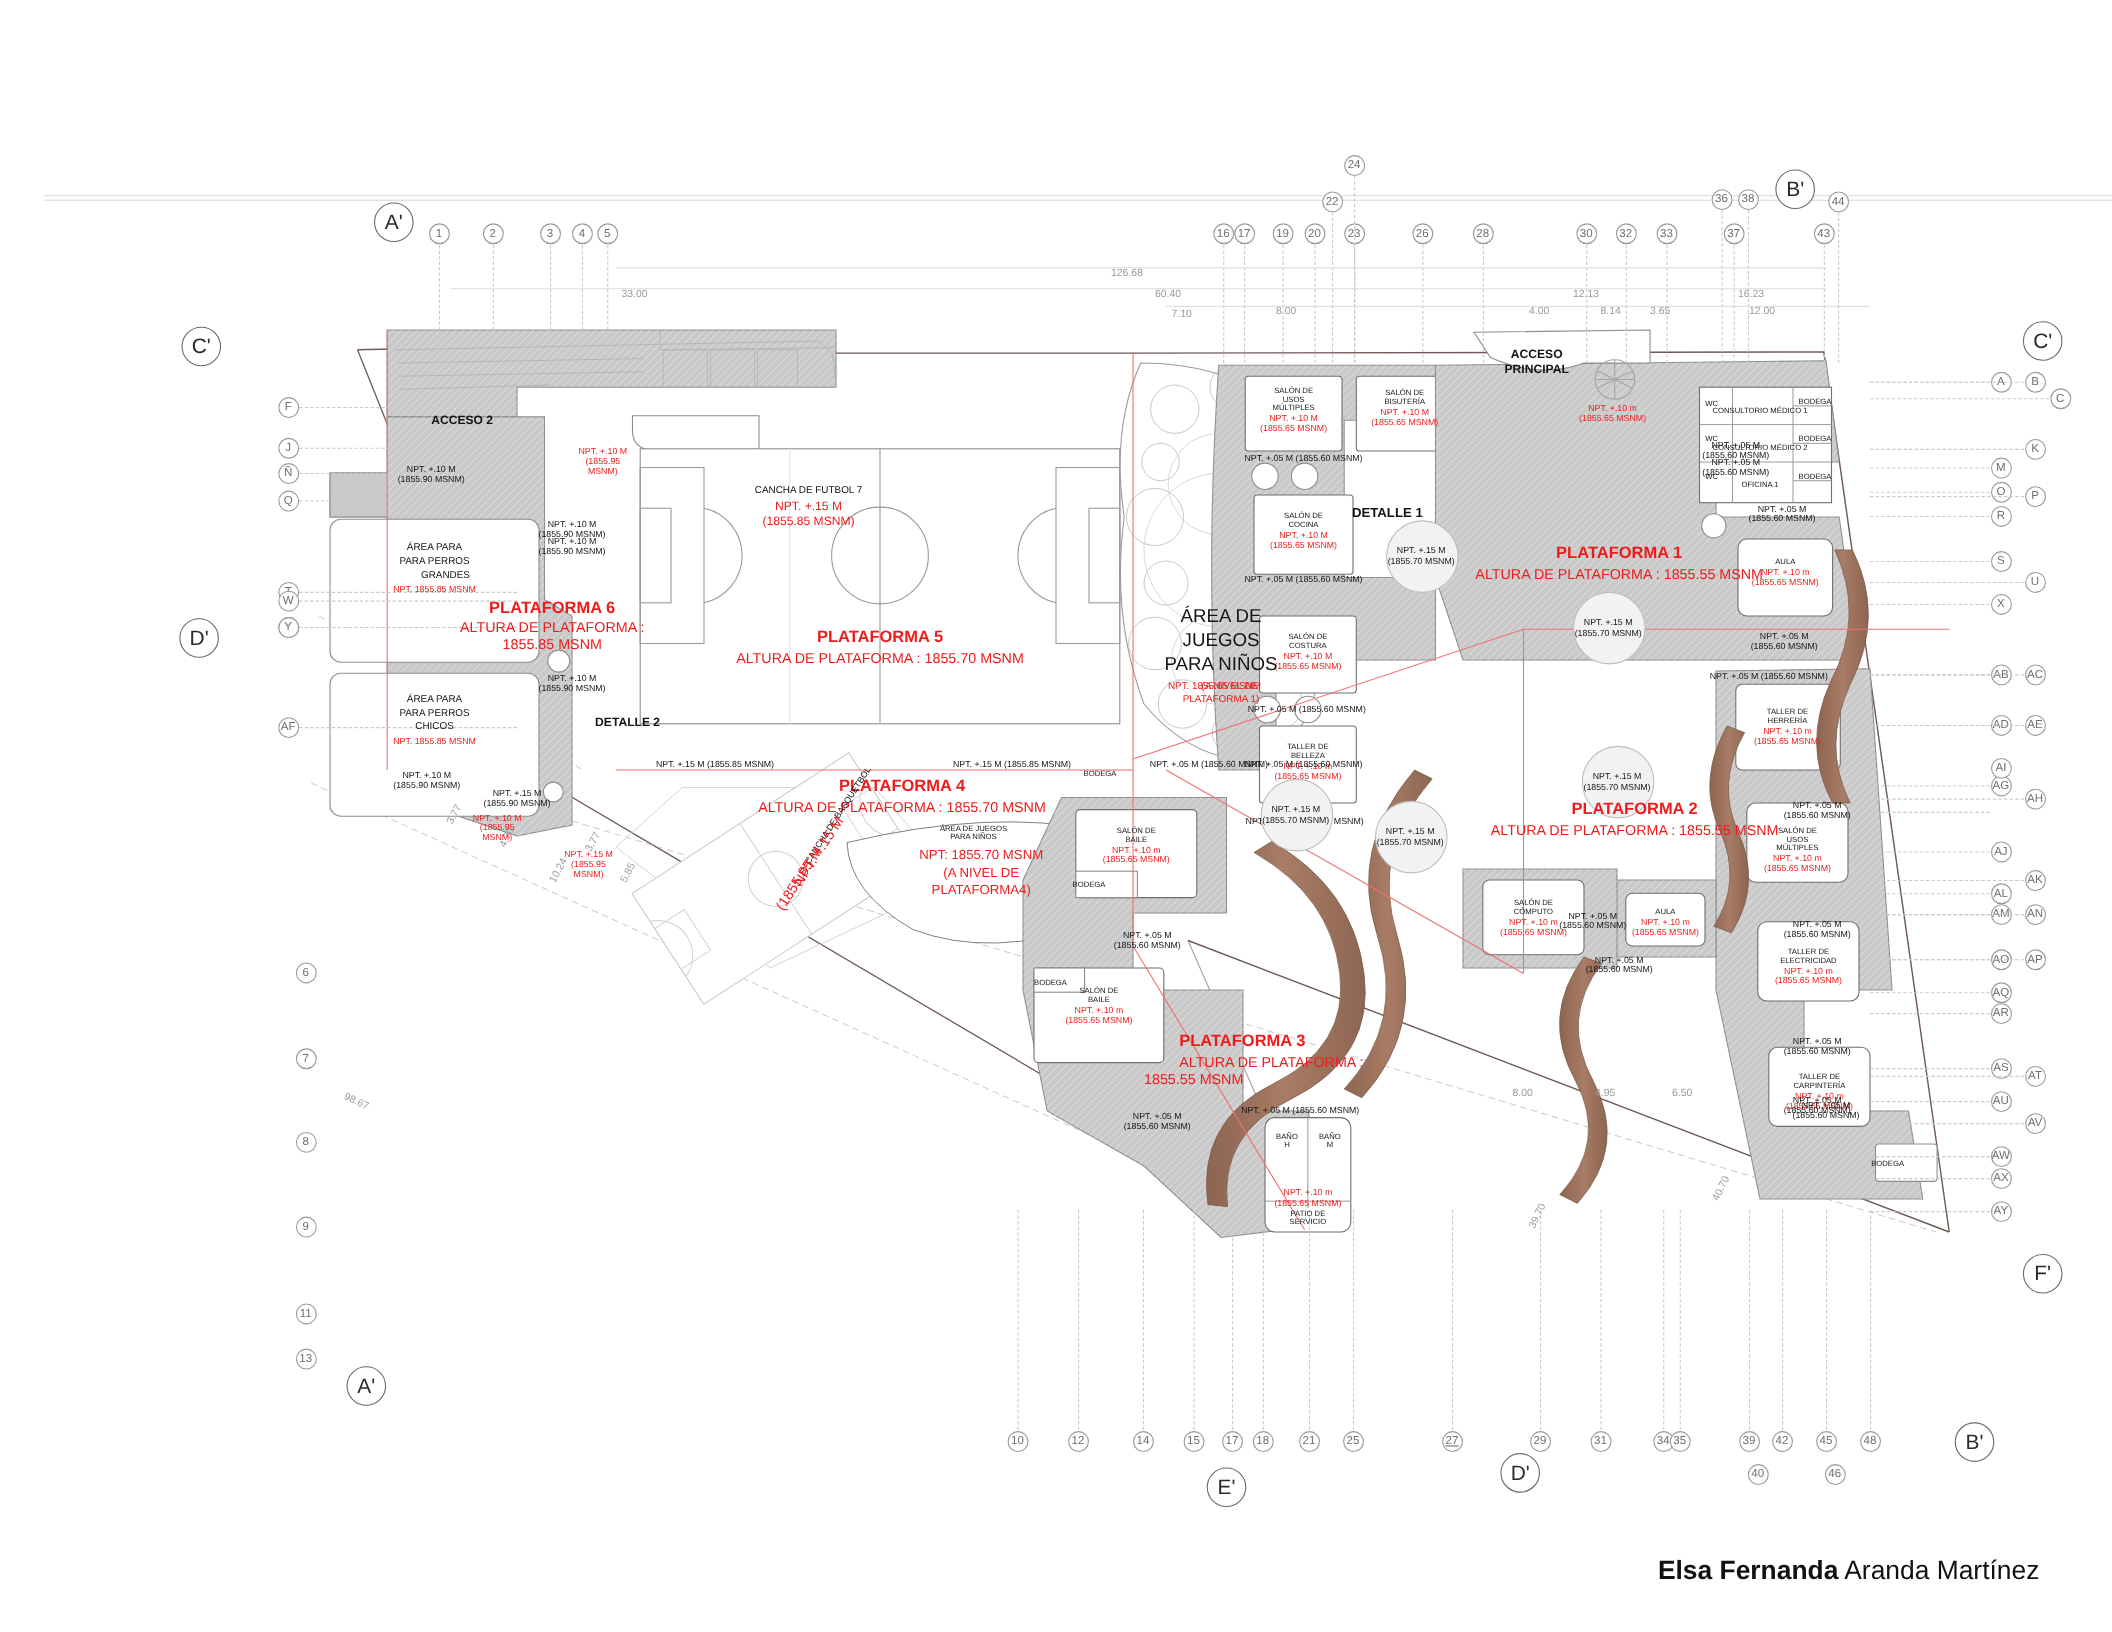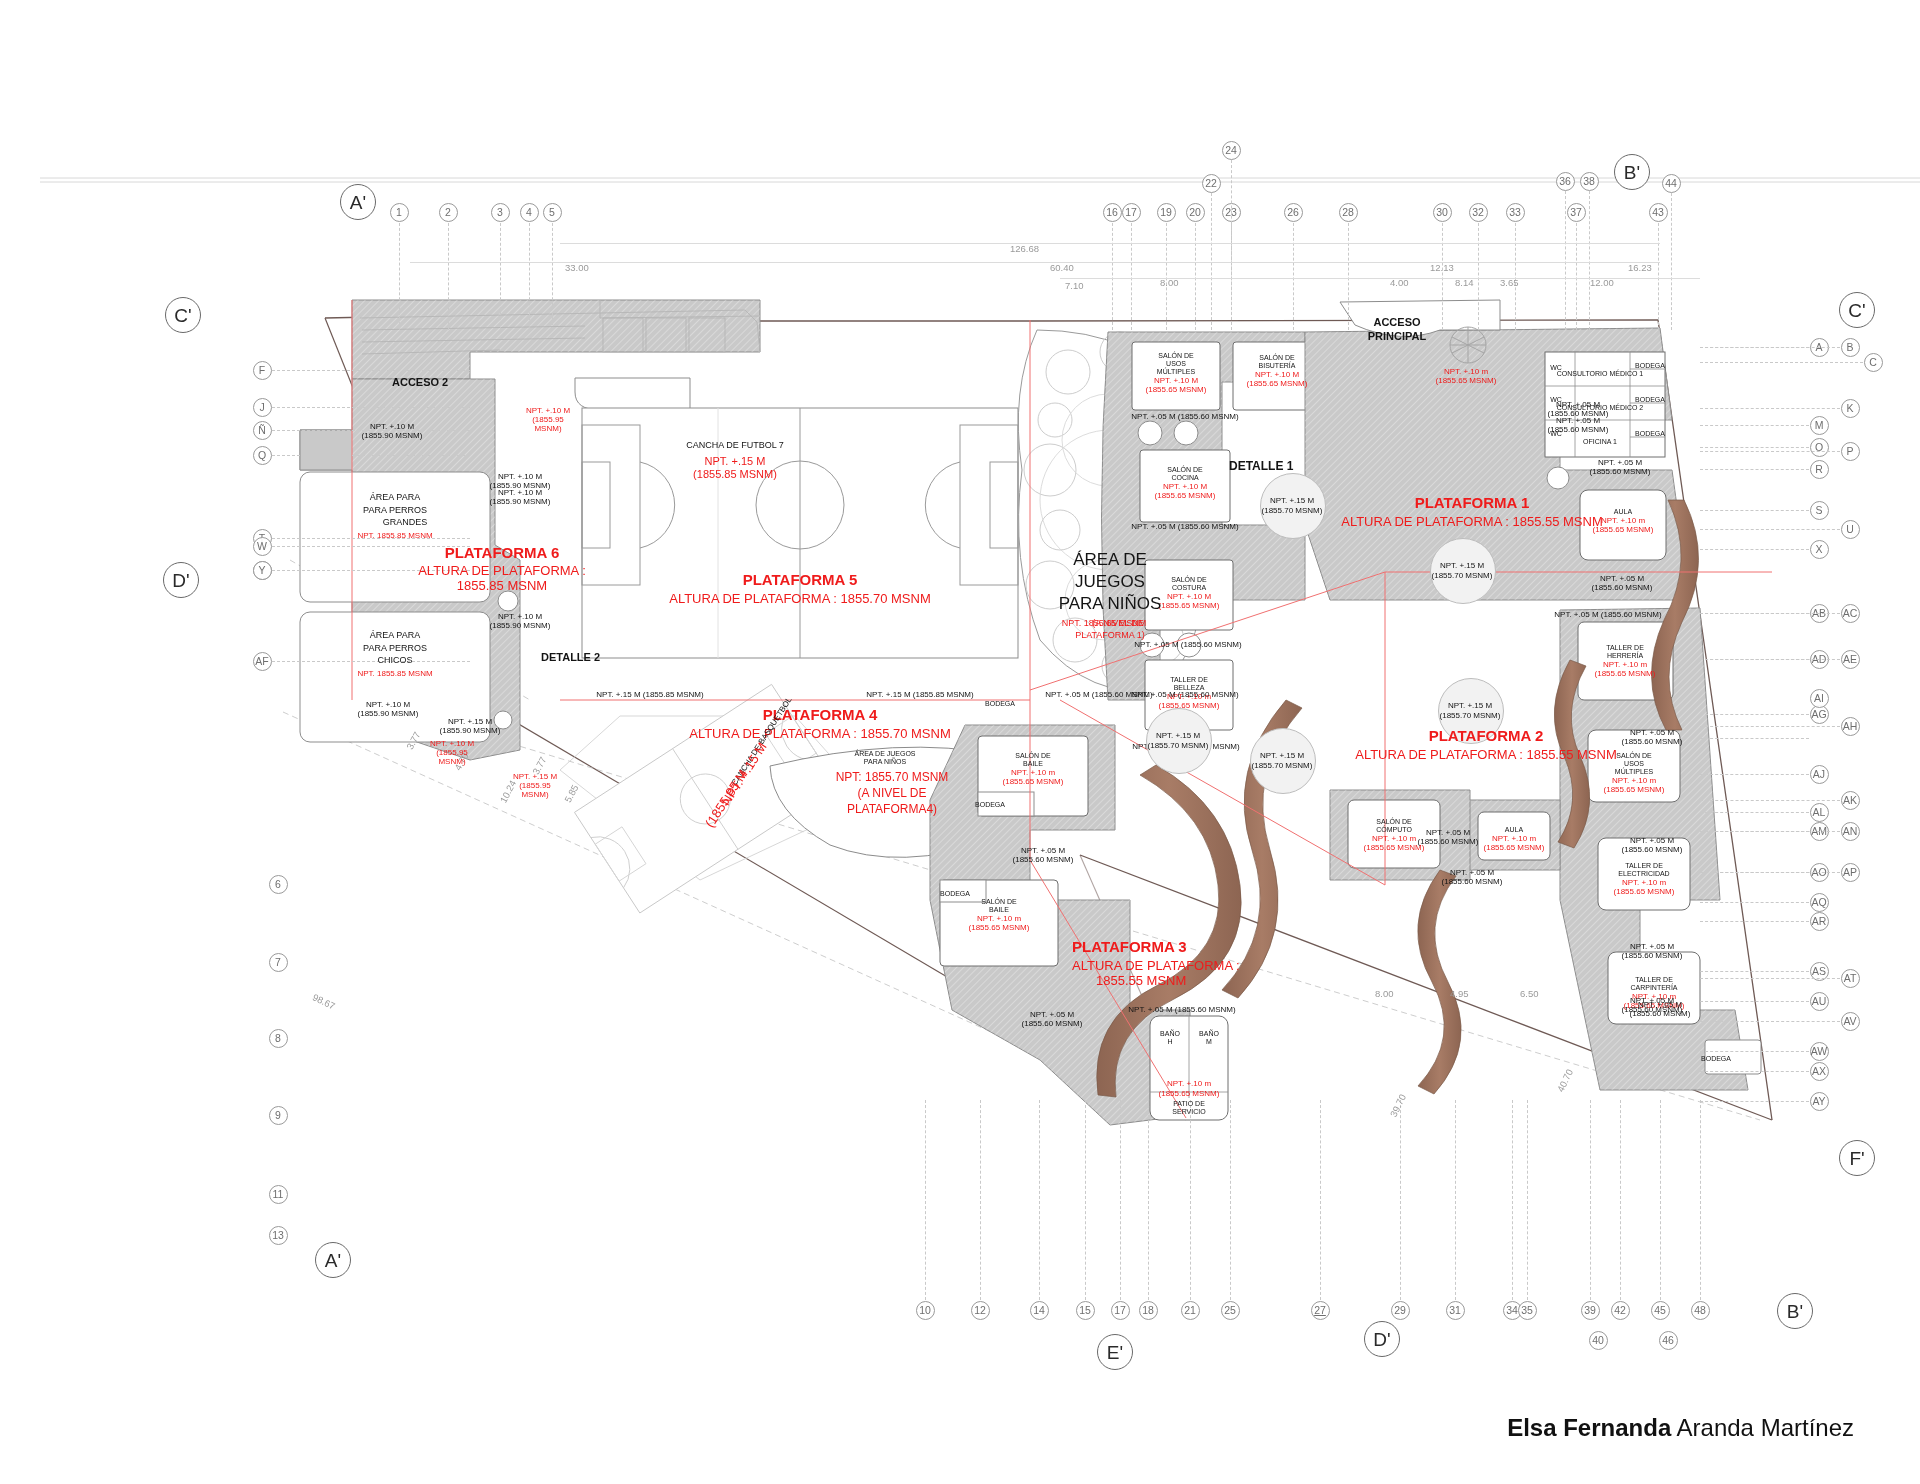--- a/index.html
+++ b/index.html
@@ -450,21 +450,21 @@
       <div class="bub big" style="left: 1857px; top: 1158px;">F'</div>
       <div class="dim" style="left: 1010px; top: 243px;">126.68</div>
       <div class="dim" style="left: 565px; top: 262px;">33.00</div>
       <div class="dim" style="left: 1050px; top: 262px;">60.40</div>
       <div class="dim" style="left: 1065px; top: 280px;">7.10</div>
       <div class="dim" style="left: 1160px; top: 277px;">8.00</div>
       <div class="dim" style="left: 1390px; top: 277px;">4.00</div>
       <div class="dim" style="left: 1430px; top: 262px;">12.13</div>
       <div class="dim" style="left: 1455px; top: 277px;">8.14</div>
       <div class="dim" style="left: 1500px; top: 277px;">3.65</div>
-      <div class="dim" style="left: 1628px; top: 262px; text-align: center;">16.23</div>
+      <div class="dim" style="left: 1580px; top: 262px; text-align: center;">16.23</div>
       <div class="dim" style="left: 1590px; top: 277px;">12.00</div>
       <div class="dim" style="left: 404px; top: 735px; transform: rotate(-62deg);">3.77</div>
       <div class="dim" style="left: 452px; top: 756px; transform: rotate(-62deg);">4.70</div>
       <div class="dim" style="left: 496px; top: 786px; transform: rotate(-62deg);">10.24</div>
       <div class="dim" style="left: 530px; top: 760px; transform: rotate(-62deg);">3.77</div>
       <div class="dim" style="left: 562px; top: 788px; transform: rotate(-62deg);">5.85</div>
       <div class="dim" style="left: 312px; top: 996px; transform: rotate(26deg);">98.67</div>
       <div class="dim" style="left: 1375px; top: 988px;">8.00</div>
       <div class="dim" style="left: 1450px; top: 988px;">4.95</div>
       <div class="dim" style="left: 1520px; top: 988px;">6.50</div>
@@ -632,21 +632,21 @@
   <div class="lab c r f13" style="left:820px;top:726px;">ALTURA DE PLATAFORMA : 1855.70 MSNM</div>
 
   <div class="lab c r f15 b" style="left:1472px;top:494px;">PLATAFORMA 1</div>
   <div class="lab c r f13" style="left:1472px;top:514px;">ALTURA DE PLATAFORMA : 1855.55 MSNM</div>
 
   <div class="lab c r f15 b" style="left:1486px;top:727px;">PLATAFORMA 2</div>
   <div class="lab c r f13" style="left:1486px;top:747px;">ALTURA DE PLATAFORMA : 1855.55 MSNM</div>
 
   <div class="lab r f15 b" style="left:1072px;top:938px;">PLATAFORMA 3</div>
   <div class="lab r f13" style="left:1072px;top:958px;">ALTURA DE PLATAFORMA :</div>
-  <div class="lab r f13" style="left:1096px;top:973px;">1855.55 MSNM</div>
+  <div class="lab r f13" style="left:1040px;top:973px;">1855.55 MSNM</div>
 
   <div class="lab k f12 b" style="left:1229px;top:459px;">DETALLE 1</div>
   <div class="lab k f11 b" style="left:541px;top:651px;">DETALLE 2</div>
 
   <div class="lab c k f11 b" style="left:1397px;top:316px;">ACCESO</div>
   <div class="lab c k f11 b" style="left:1397px;top:330px;">PRINCIPAL</div>
   <div class="lab k f11 b" style="left:392px;top:376px;">ACCESO 2</div>
 
   <div class="lab c k f9" style="left:735px;top:440px;">CANCHA DE FUTBOL 7</div>
   <div class="lab c r f11" style="left:735px;top:455px;">NPT. +.15 M</div>

